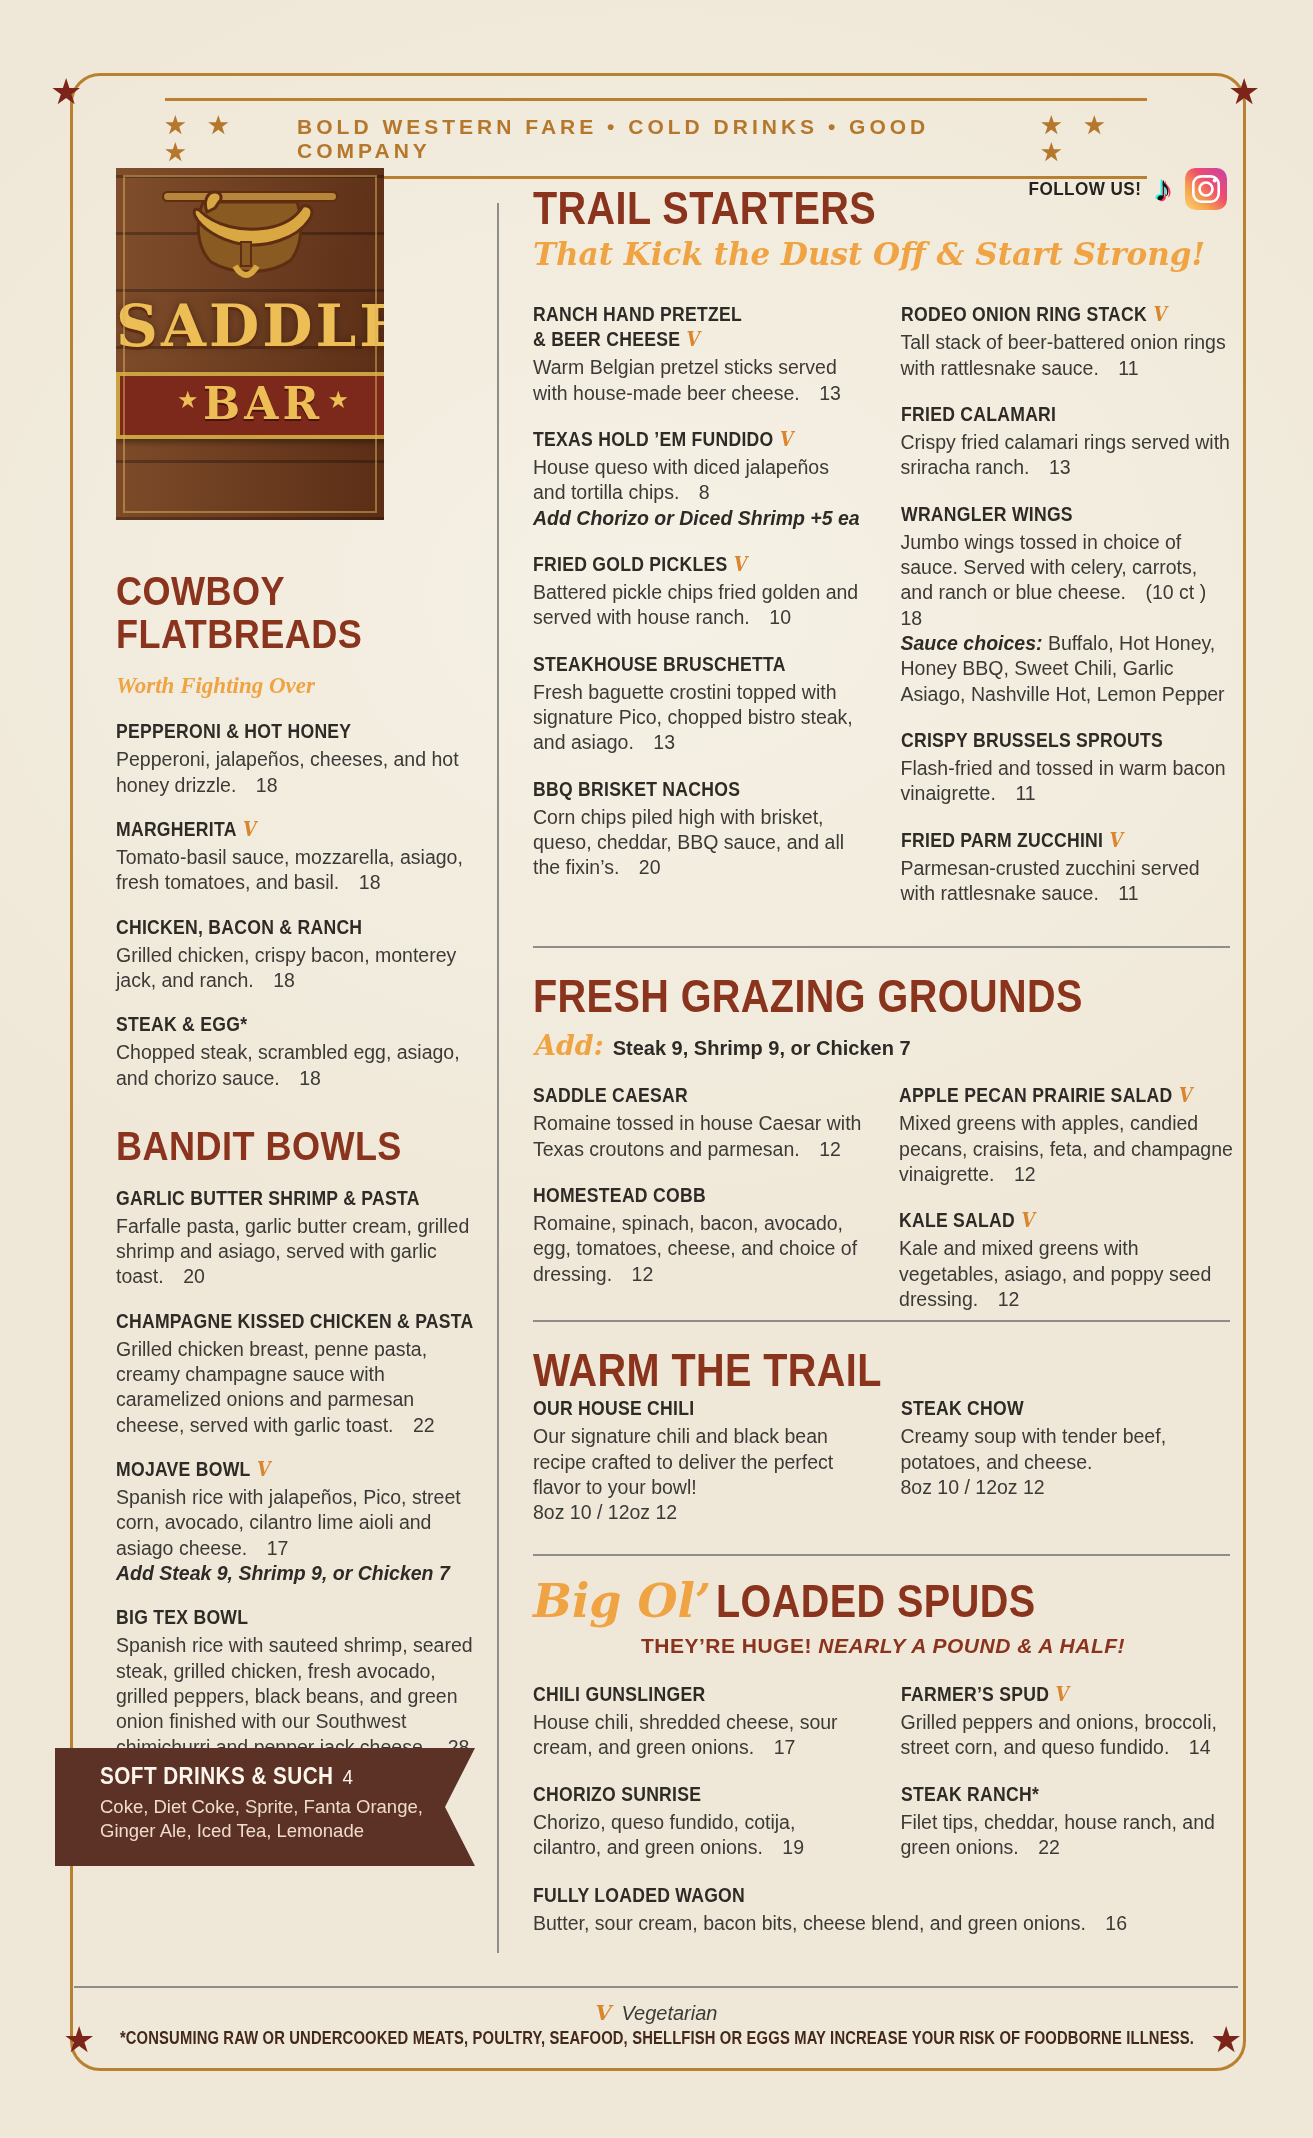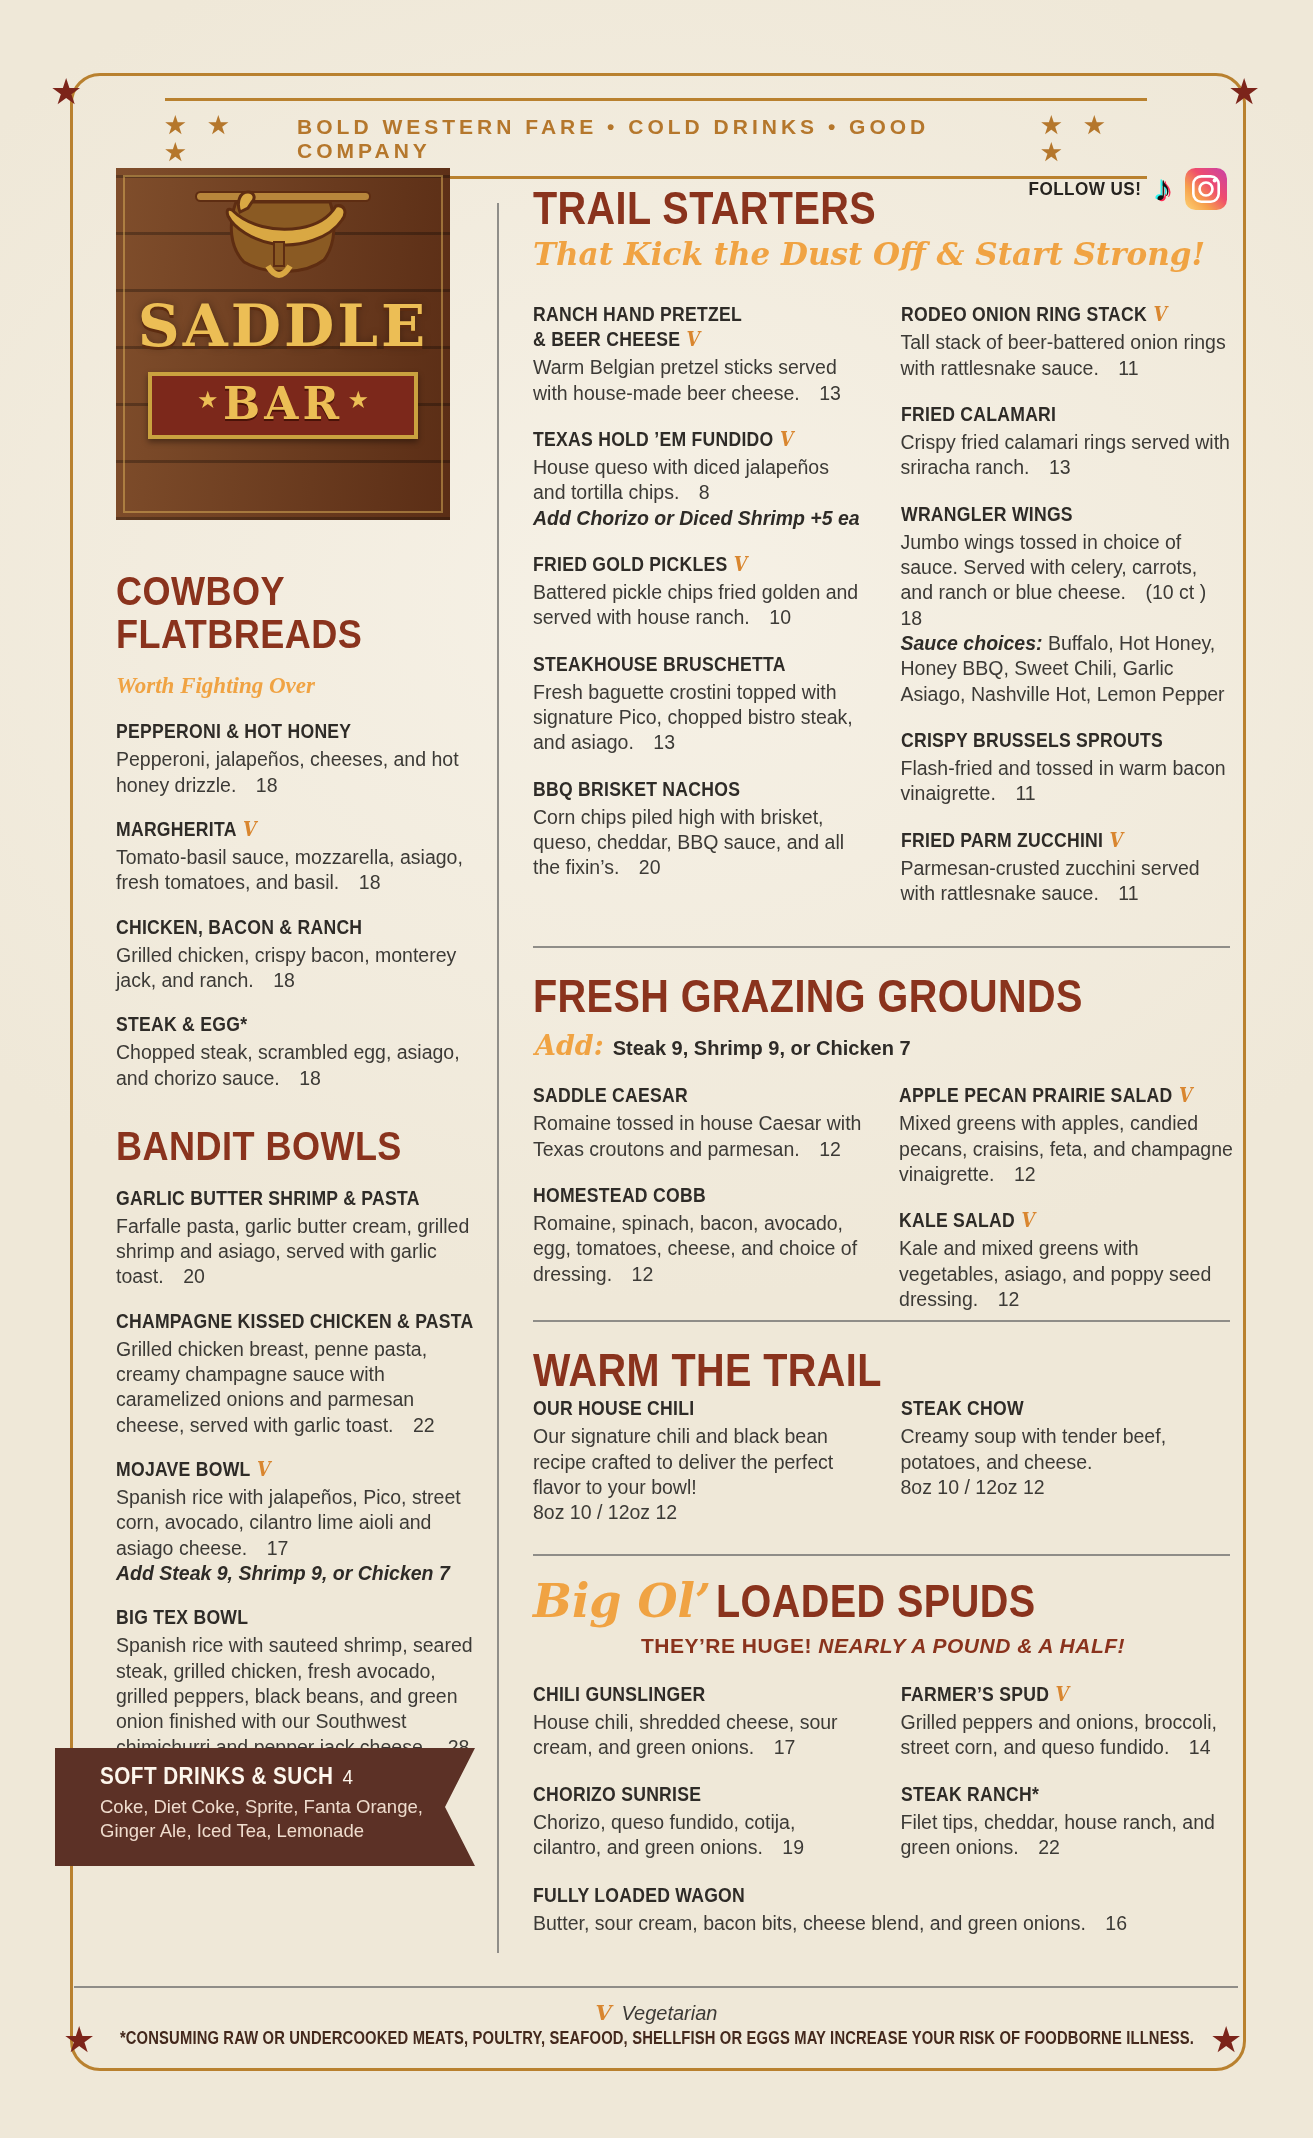--- a/index.html
+++ b/index.html
@@ -11,30 +11,30 @@
   .frame{position:absolute;left:70px;top:73px;width:1170px;height:1992px;
          border:3px solid #b9812f;border-radius:30px;pointer-events:none;}
   .corner-star{position:absolute;color:#7c241a;font-size:36px;line-height:1;}
   
   .banner{position:absolute;left:165px;top:98px;width:982px;box-sizing:border-box;
           border-top:3px solid #b9812f;border-bottom:3px solid #b9812f;
           padding:11px 0 10px;display:flex;justify-content:center;align-items:center;gap:26px;
           color:#b5772c;font-weight:bold;font-size:21px;letter-spacing:4px;}
   .banner .stars{letter-spacing:8px;font-size:23px;}
   
-  .logo{position:absolute;left:116px;top:168px;width:334px;height:352px;box-sizing:border-box;
+  .logo{position:absolute;left:116px;top:168px;width:268px;height:352px;box-sizing:border-box;
         background-color:#6e3b1e;
         background-image:repeating-linear-gradient(0deg, rgba(0,0,0,.28) 0 3px, rgba(0,0,0,0) 3px 57px),
                          linear-gradient(95deg, rgba(255,214,140,.12), rgba(40,10,0,.28));
         text-align:center;overflow:hidden;}
   .logo::after{content:"";position:absolute;inset:7px;border:2px solid rgba(222,178,90,.5);pointer-events:none;}
   .logo-word{font-family:"DejaVu Serif",serif;font-weight:bold;font-size:58px;letter-spacing:3px;
              color:#ecbe55;text-shadow:0 3px 0 #5d2c10, 0 0 8px rgba(0,0,0,.35);margin-top:2px;}
   .bar-plaque{width:246px;margin:12px auto 0;background:#7c281b;border:4px solid #caa23f;
-              padding:2px 8px 6px;box-shadow:0 3px 6px rgba(0,0,0,.4);}
+              padding:2px 20px 6px;box-shadow:0 3px 6px rgba(0,0,0,.4);}
   .bar-plaque .word{font-family:"DejaVu Serif",serif;font-weight:bold;font-size:44px;color:#ecbe55;
                     letter-spacing:4px;text-shadow:0 2px 0 #4a1208;vertical-align:middle;}
   .bar-plaque .pstar{color:#ecbe55;font-size:24px;vertical-align:middle;position:relative;top:-4px;}
   
   .h-big{color:#8a331d;font-weight:bold;font-size:41px;line-height:1.04;letter-spacing:.5px;
          transform:scaleX(.88);transform-origin:0 0;white-space:nowrap;}
   .sec-title{color:#8a331d;font-weight:bold;font-size:46px;letter-spacing:.5px;line-height:1.05;
              transform:scaleX(.86);transform-origin:0 50%;white-space:nowrap;}
   .sec-title-inline{display:inline-block;color:#8a331d;font-weight:bold;font-size:46px;letter-spacing:.5px;
              transform:scaleX(.86);transform-origin:0 60%;white-space:nowrap;}

